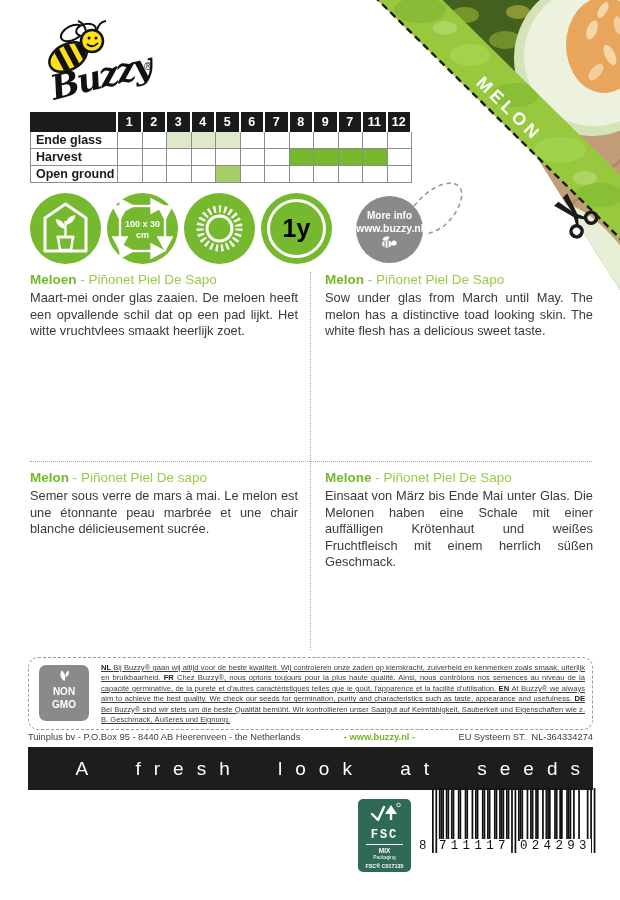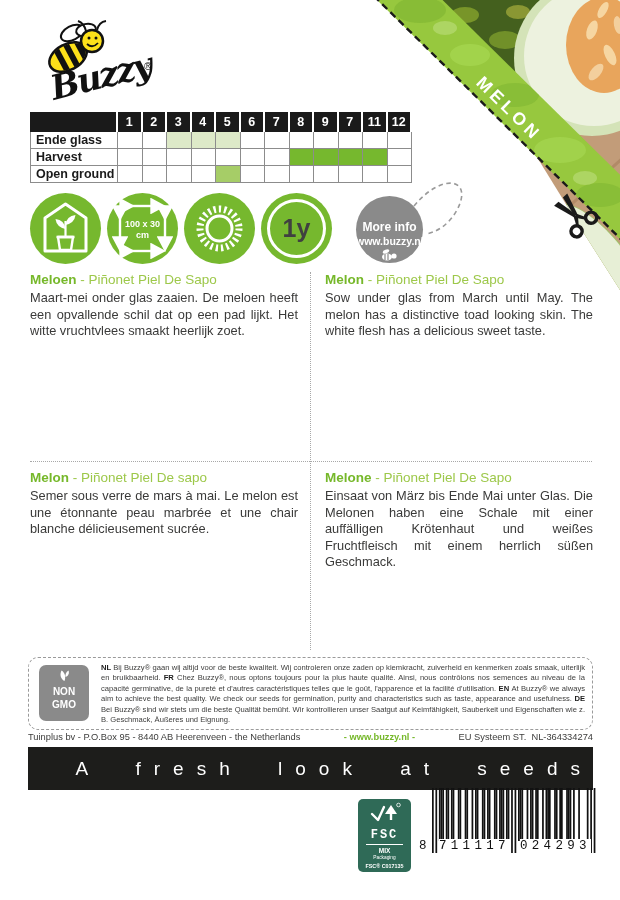--- a/index.html
+++ b/index.html
@@ -23,42 +23,42 @@
   .cal-mcol{width:24.5px;}
   .cal-cell{height:17px;background:#fff;border-right:1px solid #8c8c8c;border-bottom:1px solid #8c8c8c;box-sizing:border-box;}
   .cal-cell.first{border-left:1px solid #8c8c8c;}
   .cal-label{font-size:12.5px;font-weight:bold;color:#1a1a1a;display:flex;align-items:center;padding-left:5px;}
   .lv1{background:#dde9c8;}.lv2{background:#a6cd67;}.lv3{background:#76b82e;}
 
   
   .circle{position:absolute;top:193px;width:71px;height:71px;border-radius:50%;background:#76b82e;text-align:right;}
   .more{position:absolute;left:356px;top:196px;width:67px;height:67px;border-radius:50%;background:#8a8a8a;
         color:#fff;text-align:center;font-weight:bold;}
-  .more .l1{font-size:12px;margin-top:24px;}
+  .more .l1{font-size:10px;margin-top:14px;}
   .more .l2{font-size:10.5px;margin-top:1px;}
   .ring{position:absolute;left:6px;top:6px;width:59px;height:59px;border:3px solid #fff;border-radius:50%;
         box-sizing:border-box;display:flex;align-items:center;justify-content:center;}
-  .ring span{color:#404040;font-weight:bold;font-size:25px;}
+  .ring span{color:#000000;font-weight:bold;font-size:25px;}
 
   
   .desc{position:absolute;width:268px;}
   .d-title{font-size:13.5px;}
   .d-title b{color:#76b82a;}
   .d-title .variety{color:#9dc84a;}
   .d-body{margin-top:3px;font-size:12.8px;line-height:16.5px;text-align:justify;color:#3a3a39;}
   .vdiv{position:absolute;left:310px;top:272px;height:378px;width:0;border-left:1.5px dotted #a8a8a8;}
   .hdiv{position:absolute;left:30px;top:461px;width:562px;height:0;border-top:1.5px dotted #a8a8a8;}
 
   
   .legal{position:absolute;left:28px;top:657px;width:565px;height:73px;border:1.5px dashed #9a9a9a;
          border-radius:10px;box-sizing:border-box;}
   .gmo{position:absolute;left:10px;top:7px;width:50px;height:56px;background:#8a8a8a;border-radius:7px;
        color:#fff;text-align:center;font-weight:bold;font-size:10px;line-height:13px;}
   .legal-text{position:absolute;left:72px;top:5px;width:484px;font-size:7.6px;line-height:10.4px;
-              text-align:justify;color:#3c3c3b;}
+              text-align:justify;color:#3c3c3b;text-decoration:underline;}
   .legal-text b{color:#1a1a1a;}
 
   
   .footer{position:absolute;left:28px;top:732px;width:565px;display:flex;justify-content:space-between;
           font-size:9.3px;color:#3c3c3b;}
   .footer .site{color:#76b82a;font-weight:bold;}
 
   
   .bar{position:absolute;left:28px;top:747px;width:565px;height:43px;background:#1d1d1b;color:#fff;
        display:flex;align-items:center;justify-content:flex-end;font-size:19px;letter-spacing:13px;

